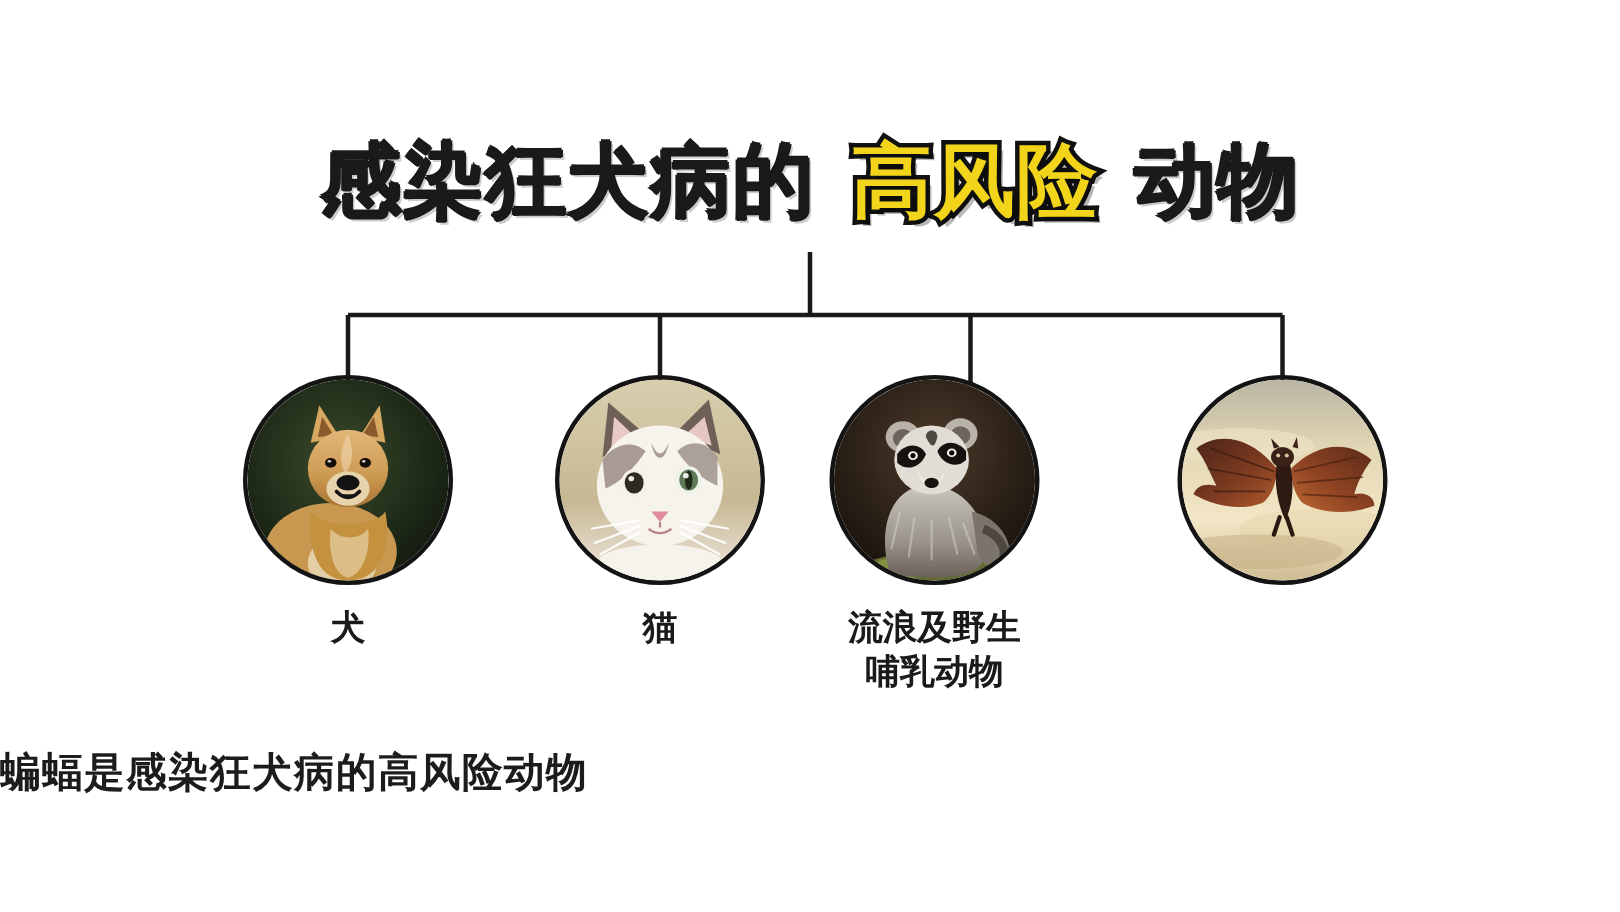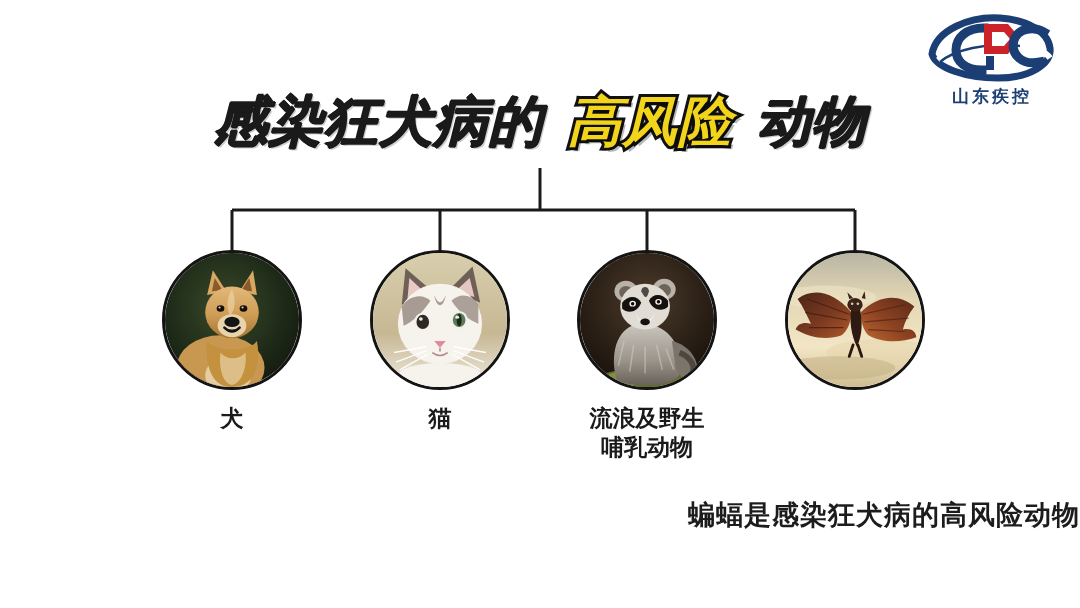--- a/index.html
+++ b/index.html
@@ -52,21 +52,20 @@
     left: 0;
     width: 1080px;
     text-align: center;
     white-space: nowrap;
     line-height: 1;
   }
   .title-seg {
     display: inline-block;
     font-size: 54px;
     font-weight: 900;
-    font-style: italic;
     letter-spacing: 1px;
     vertical-align: baseline;
     text-align: center;
   }
   .title-seg.plain {
     color: #1a1a1a;
     text-shadow:
       1px 0 0 #1a1a1a, -1px 0 0 #1a1a1a,
       0 1px 0 #1a1a1a, 0 -1px 0 #1a1a1a,
       2px 2px 0 rgba(0,0,0,0.20);
@@ -122,54 +121,34 @@
     line-height: 1.28;
     white-space: pre-line;
   }
 
   
   .subtitle {
     position: absolute;
     left: 0;
     top: 502px;
     width: 1080px;
-    text-align: right;
+    text-align: left;
     font-size: 27px;
     font-weight: 700;
     color: #1c1c1c;
     letter-spacing: 1px;
     line-height: 1;
     text-shadow: 1px 1px 0 rgba(255,255,255,0.9);
   }
 </style>
 </head>
 <body>
 
 <div id="infographic">
 
-  <div class="logo-block">
-    <div class="logo-mark">
-      <svg viewBox="0 0 140 78" width="140" height="78" aria-hidden="true">
-
-        <path d="M10 46 C14 22 48 8 78 10 C106 12 126 24 128 40 C130 56 108 70 76 70 C44 70 14 60 10 46 Z" fill="none" stroke="#1b3f74" stroke-width="7"></path>
-        <path d="M16 52 C30 40 62 32 96 36 C112 38 124 44 128 50" fill="none" stroke="#ffffff" stroke-width="6"></path>
-        <path d="M18 54 C32 42 64 34 98 38" fill="none" stroke="#1b3f74" stroke-width="2.4"></path>
-
-        <path d="M62 20 C44 20 34 30 34 42 C34 54 44 62 60 62" fill="none" stroke="#1b3f74" stroke-width="9" stroke-linecap="square"></path>
-
-        <path d="M62 16 L86 16 L98 30 L86 46 L62 46 Z" fill="#cc2229"></path>
-        <path d="M70 24 L82 24 L88 31 L82 38 L70 38 Z" fill="#ffffff"></path>
-
-        <path d="M122 24 C112 18 96 20 92 32 C88 46 100 58 118 54" fill="none" stroke="#1b3f74" stroke-width="9" stroke-linecap="square"></path>
-
-        <path d="M64 48 L72 48 L72 62 L64 62 Z" fill="#1b3f74"></path>
-      </svg>
-    </div>
-    <div class="logo-caption">山东疾控</div>
-  </div>
 
   <div class="title-row">
     <span class="title-seg plain">感染狂犬病的</span><span class="title-seg highlight">高风险</span><span class="title-seg plain">动物</span>
   </div>
 
   <svg class="tree" viewBox="0 0 1080 92" aria-hidden="true">
 
     <line x1="540" y1="0" x2="540" y2="42" stroke="#1a1a1a" stroke-width="3"></line>
 
     <line x1="232" y1="42" x2="855" y2="42" stroke="#1a1a1a" stroke-width="3"></line>
@@ -270,21 +249,21 @@
               <path d="M84 102 L116 114"></path>
               <path d="M83 106 L112 122"></path>
           </g>
 
           <path d="M28 124 C44 112 96 112 112 124 L112 140 L28 140 Z" fill="#f6f2ec"></path>
         </svg>
       </div>
       <div class="card-label">猫</div>
     </div>
 
-    <div class="card" style="left:572px;font-family:Liberation Serif, serif;">
+    <div class="card" style="left:548px;font-family:Liberation Serif, serif;">
       <div class="avatar">
         <svg viewBox="0 0 140 140" preserveAspectRatio="xMidYMid slice">
           <defs>
             <radialGradient id="racBg" cx="50%" cy="35%" r="80%">
               <stop offset="0%" stop-color="#4b3a2a"></stop>
               <stop offset="60%" stop-color="#271d14"></stop>
               <stop offset="100%" stop-color="#0e0a07"></stop>
             </radialGradient>
             <linearGradient id="racFur" x1="0" y1="0" x2="0" y2="1">
               <stop offset="0%" stop-color="#cbc6be"></stop>

